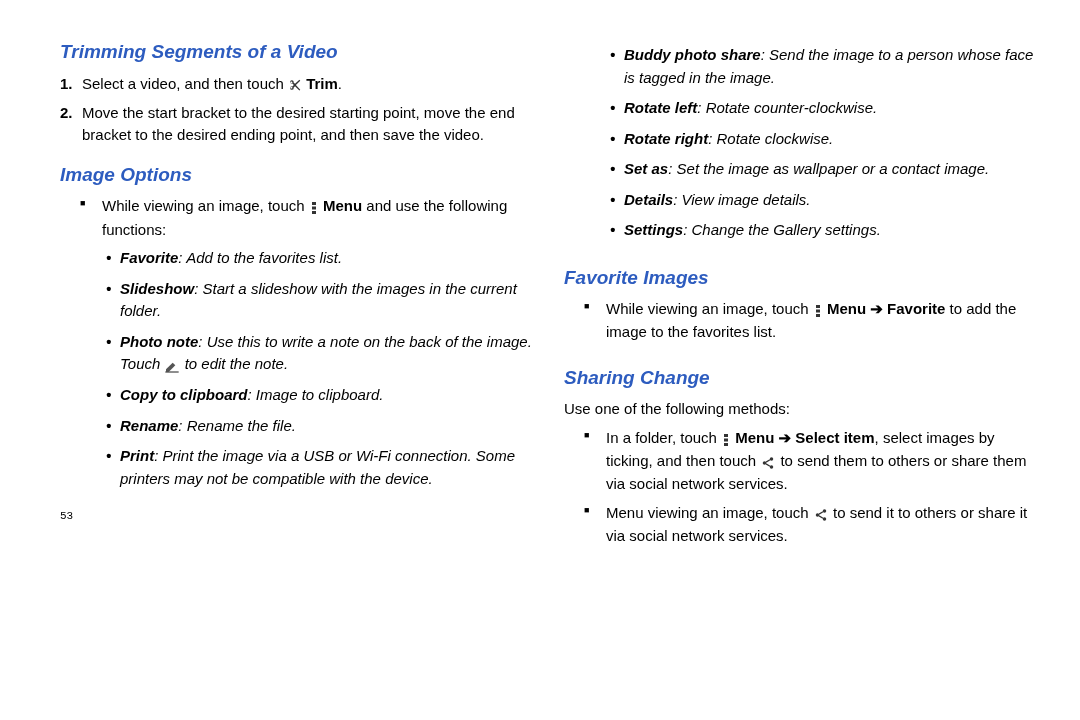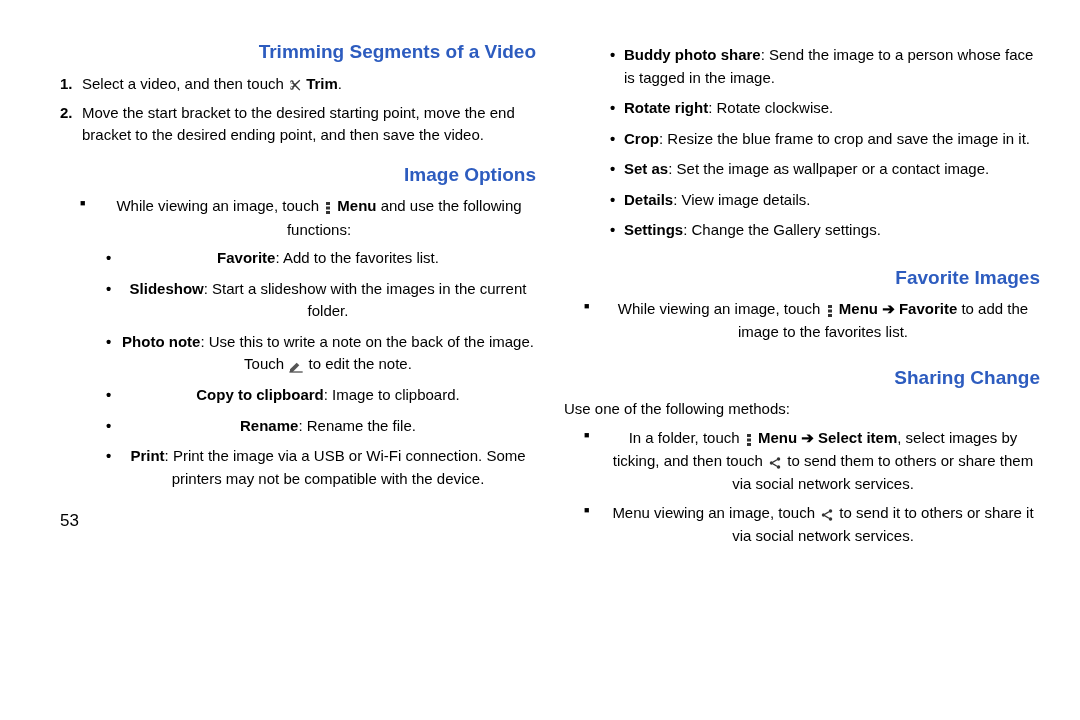--- a/index.html
+++ b/index.html
@@ -7,51 +7,51 @@
   .page {
     display: flex;
     padding: 38px 40px 20px 60px;
     gap: 28px;
     height: 100%;
   }
   .col { flex: 1; font-size: 15px; line-height: 1.5; }
   .hdr {
     font-family: Arial, sans-serif;
     font-weight: 700;
+    font-style: italic;
     color: #2d5cbf;
     font-size: 19px;
     margin-bottom: 6px;
-    text-align: right;
   }
   .hdr + * { margin-top: 2px; }
   .ol { list-style: none; padding-left: 22px; margin-bottom: 14px; }
   .ol li { position: relative; margin-bottom: 6px; }
   .ol li .num { position: absolute; left: -22px; font-weight: 700; }
   .sq-list { list-style: none; padding-left: 42px; }
-  .sq-list > li { position: relative; margin-bottom: 6px; text-align: center; }
+  .sq-list > li { position: relative; margin-bottom: 6px; }
   .sq-list > li::before {
     content: "■";
     position: absolute;
     left: -22px;
     top: 2px;
     font-size: 9px;
   }
   .bul-list { list-style: none; padding-left: 18px; margin-top: 6px; }
-  .bul-list > li { position: relative; margin-bottom: 8px; }
+  .bul-list > li { position: relative; margin-bottom: 8px; font-style: italic; }
   .bul-list > li::before {
     content: "•";
     position: absolute;
     left: -14px;
     top: 0;
     font-weight: 700;
   }
   .b { font-weight: 700; }
   .icon { display: inline-block; vertical-align: middle; }
   .spacer { height: 14px; }
-  .pagenum { font-size: 17px; margin-top: 18px; }
+  .pagenum { font-size: 11px; margin-top: 18px; font-family: Liberation Mono, monospace; }
   .para { margin-bottom: 6px; }
   svg { vertical-align: -3px; }
 </style>
 </head>
 <body>
 
 <div class="page">
 
   <div class="col">
 
@@ -109,22 +109,22 @@
       </li>
     </ul>
 
     <div class="pagenum">53</div>
   </div>
 
   <div class="col">
 
     <ul class="bul-list" style="padding-left:60px;">
       <li><span class="b">Buddy photo share</span><span>: Send the image to a person whose face is tagged in the image.</span></li>
+      <li><span class="b">Rotate left</span><span>: Rotate counter-clockwise.</span></li>
       <li><span class="b">Rotate right</span><span>: Rotate clockwise.</span></li>
-      <li><span class="b">Crop</span><span>: Resize the blue frame to crop and save the image in it.</span></li>
       <li><span class="b">Set as</span><span>: Set the image as wallpaper or a contact image.</span></li>
       <li><span class="b">Details</span><span>: View image details.</span></li>
       <li><span class="b">Settings</span><span>: Change the Gallery settings.</span></li>
     </ul>
 
     <div class="spacer"></div>
     <div class="hdr">Favorite Images</div>
     <ul class="sq-list">
       <li>
         <span>While viewing an image, touch </span>

